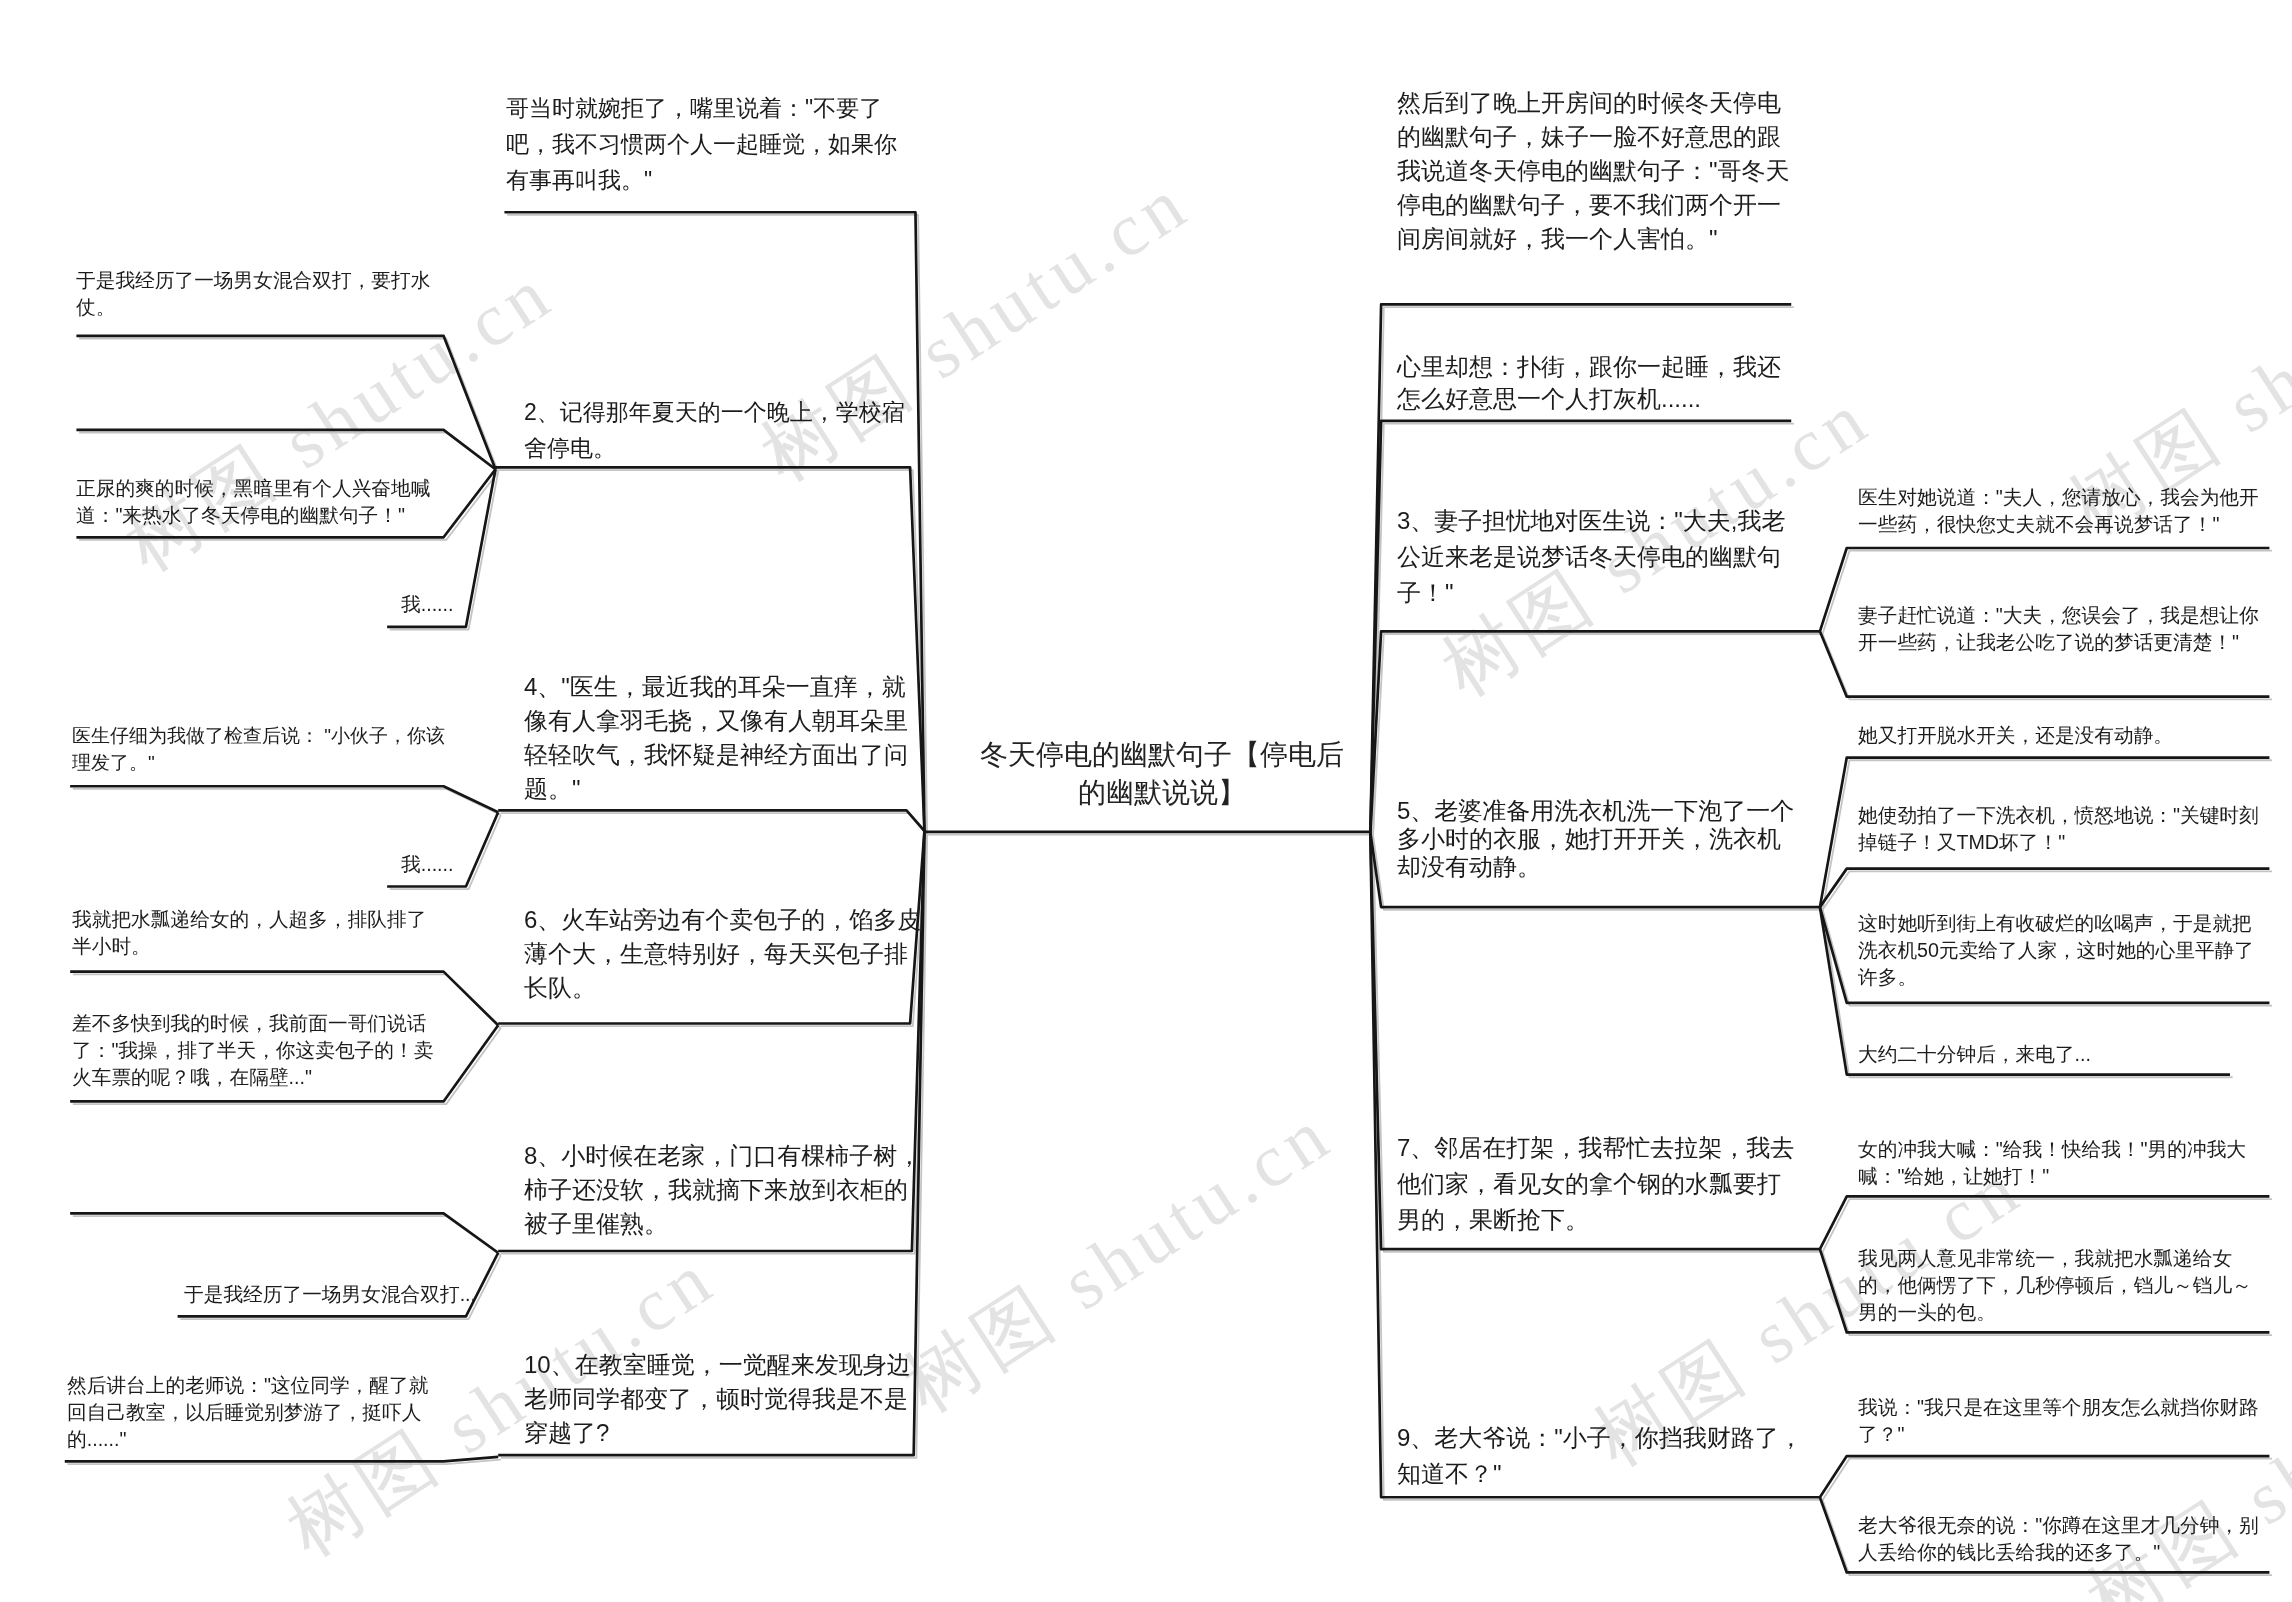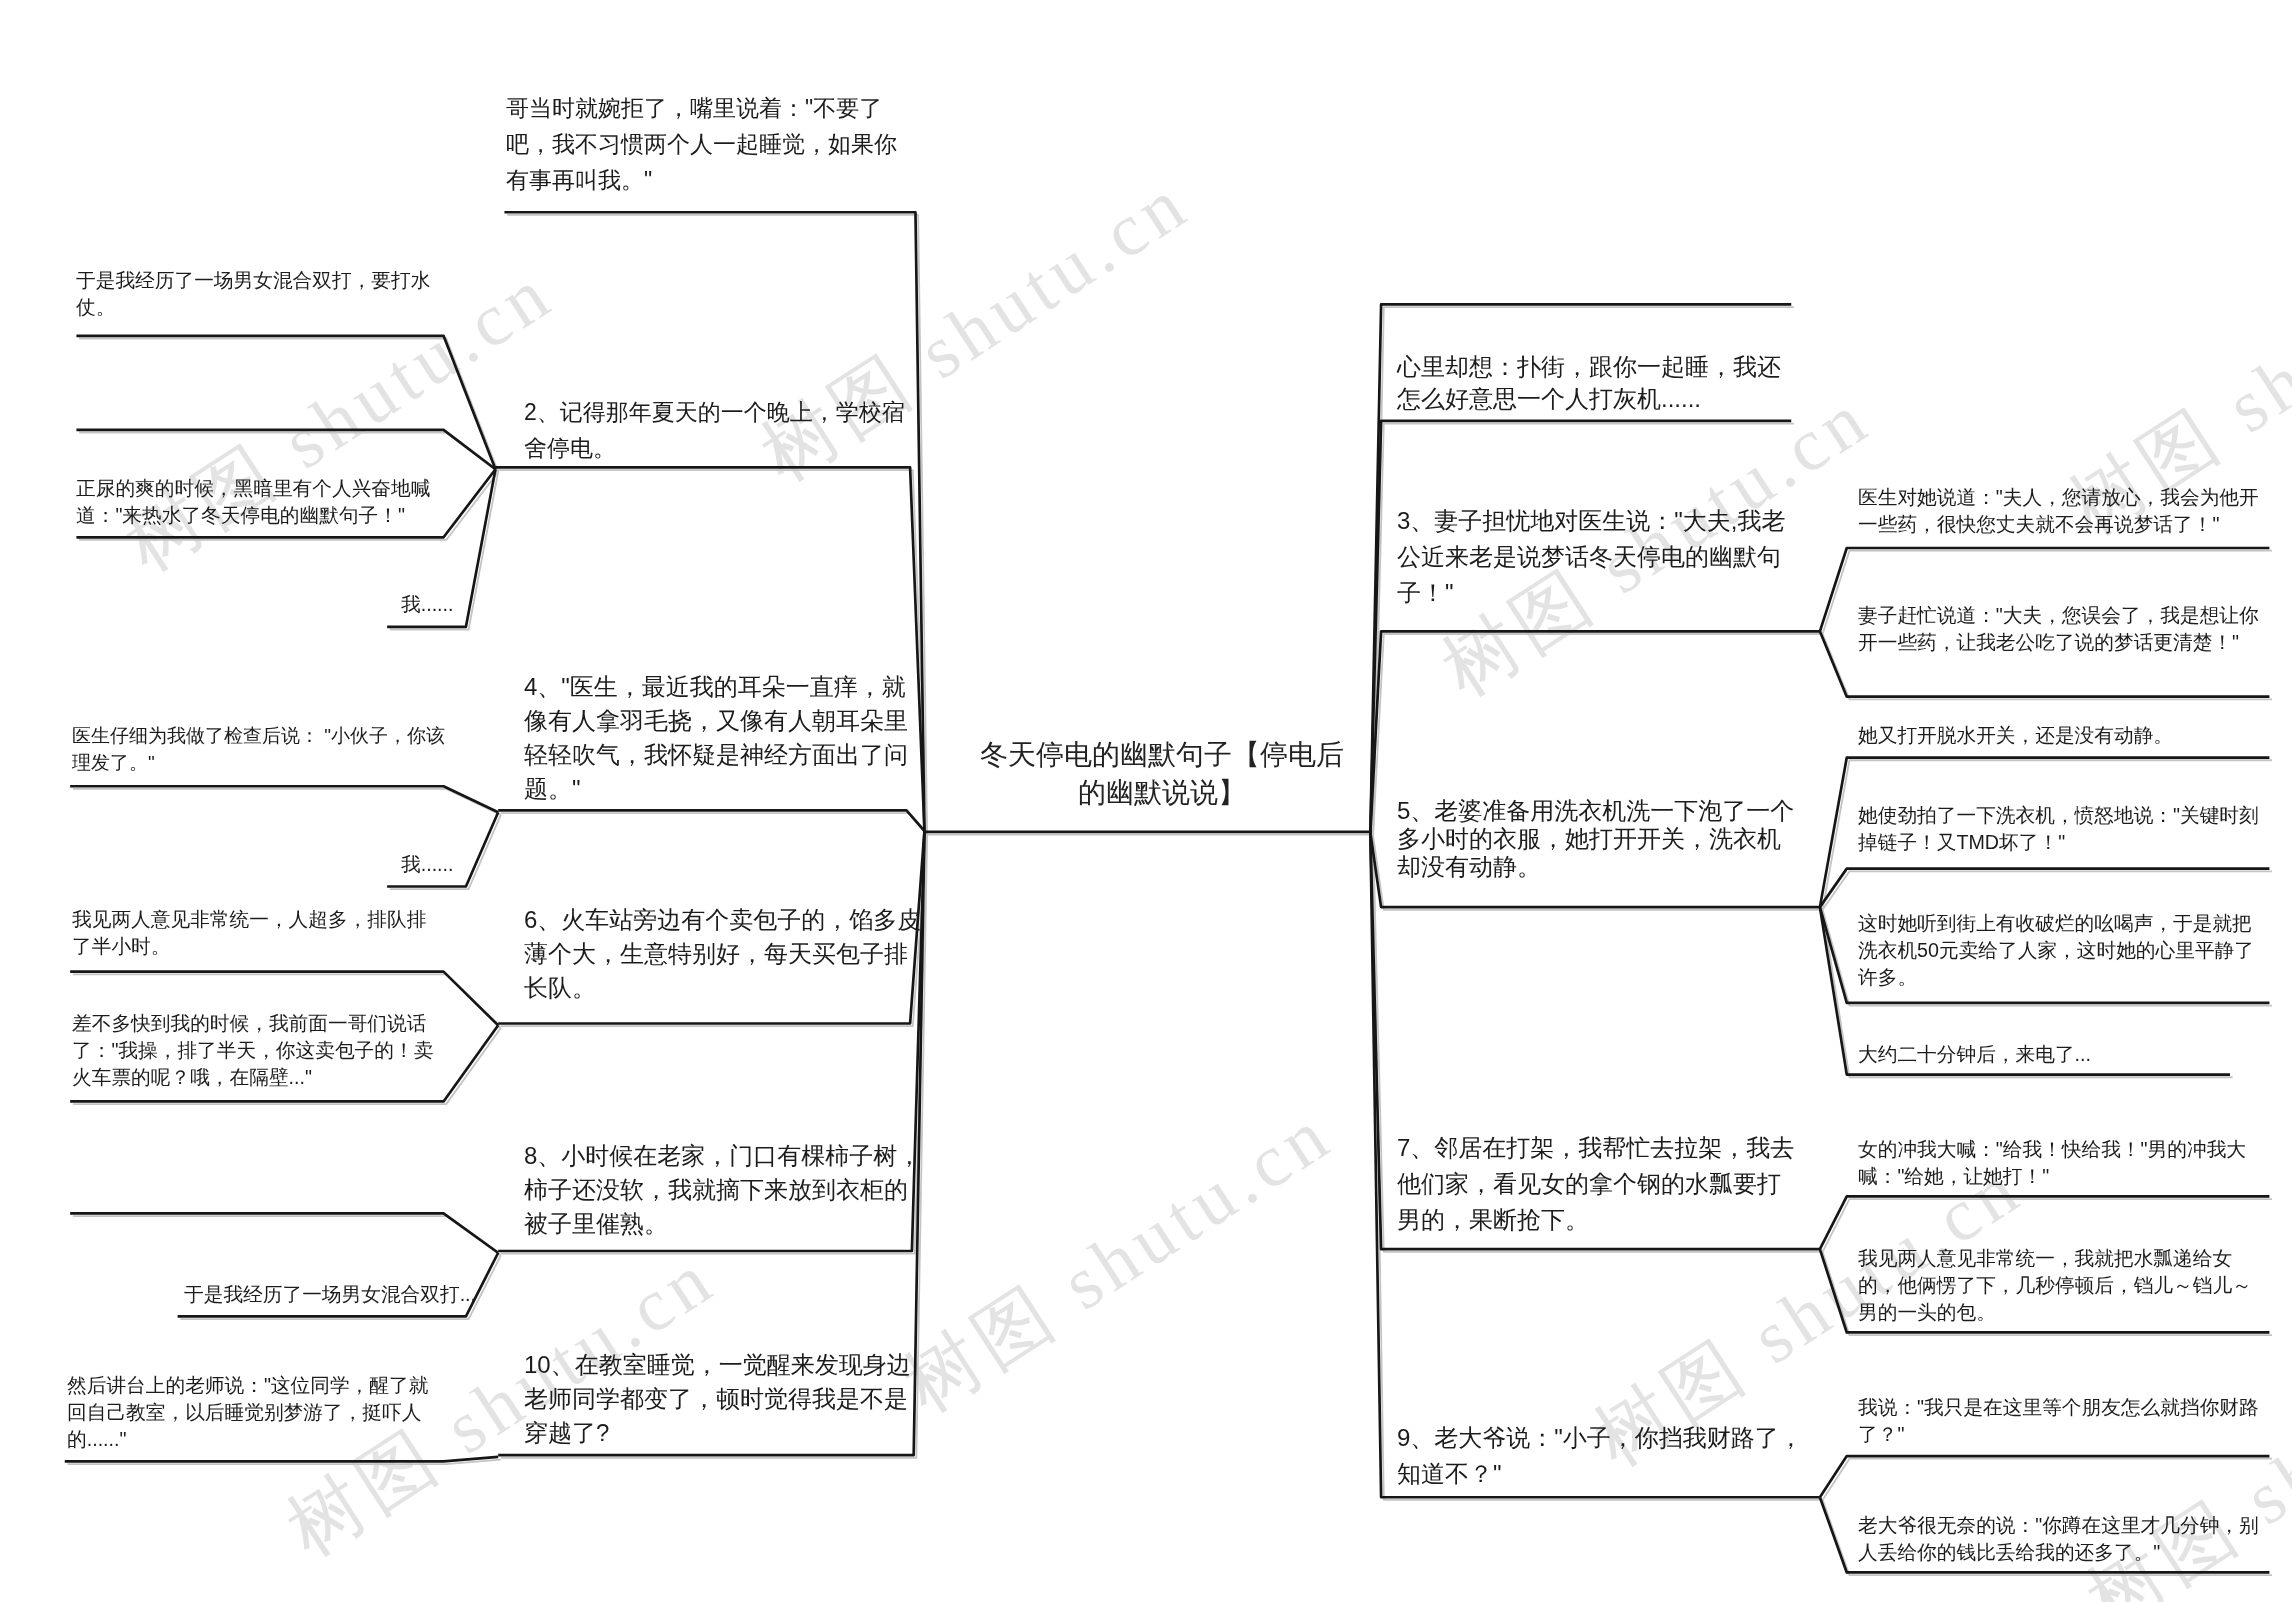--- a/index.html
+++ b/index.html
@@ -84,36 +84,37 @@
         <path d="M2032 1672 L2062 1756 L2534 1756"></path>
       </g>
     </defs>
     <use href="#net" transform="translate(3,3)" stroke="#c4c4c4" stroke-width="2"></use>
     <use href="#net" stroke="#161616" stroke-width="3"></use>
   </svg>
 
   <div class="node root-title" style="left:960px;top:736px;width:376px">冬天停电的幽默句子【停电后的幽默说说】</div>
 
   <div class="node big" style="left:506px;top:90px;width:405px">哥当时就婉拒了，嘴里说着："不要了吧，我不习惯两个人一起睡觉，如果你有事再叫我。"</div>
+  <div class="node main" style="left:1397px;top:86px;width:407px">然后到了晚上开房间的时候冬天停电的幽默句子，妹子一脸不好意思的跟我说道冬天停电的幽默句子："哥冬天停电的幽默句子，要不我们两个开一间房间就好，我一个人害怕。"</div>
   <div class="node main" style="left:1397px;top:351px;width:407px;line-height:32px">心里却想：扑街，跟你一起睡，我还怎么好意思一个人打灰机......</div>
 
   <div class="node big" style="left:524px;top:394px;width:399px">2、记得那年夏天的一个晚上，学校宿舍停电。</div>
   <div class="node main" style="left:524px;top:670px;width:401px">4、"医生，最近我的耳朵一直痒，就像有人拿羽毛挠，又像有人朝耳朵里轻轻吹气，我怀疑是神经方面出了问题。"</div>
   <div class="node main" style="left:524px;top:903px;width:401px">6、火车站旁边有个卖包子的，馅多皮薄个大，生意特别好，每天买包子排长队。</div>
   <div class="node main" style="left:524px;top:1139px;width:401px">8、小时候在老家，门口有棵柿子树，柿子还没软，我就摘下来放到衣柜的被子里催熟。</div>
   <div class="node main" style="left:524px;top:1348px;width:405px">10、在教室睡觉，一觉醒来发现身边老师同学都变了，顿时觉得我是不是穿越了?</div>
 
   <div class="node child" style="left:76px;top:267px;width:365px">于是我经历了一场男女混合双打，要打水仗。</div>
   <div class="node child" style="left:76px;top:475px;width:365px">正尿的爽的时候，黑暗里有个人兴奋地喊道："来热水了冬天停电的幽默句子！"</div>
   <div class="node child" style="left:401px;top:591px;width:81px">我......</div>
 
   <div class="node child" style="left:72px;top:722px;width:385px;font-size:19px">医生仔细为我做了检查后说： "小伙子，你该理发了。"</div>
   <div class="node child" style="left:401px;top:851px;width:81px">我......</div>
 
-  <div class="node child" style="left:72px;top:906px;width:365px">我见两人意见非常统一，人超多，排队排了半小时。</div>
+  <div class="node child" style="left:72px;top:906px;width:365px">我就把水瓢递给女的，人超多，排队排了半小时。</div>
   <div class="node child" style="left:72px;top:1010px;width:365px">差不多快到我的时候，我前面一哥们说话了："我操，排了半天，你这卖包子的！卖火车票的呢？哦，在隔壁..."</div>
 
   <div class="node child" style="left:184px;top:1281px;width:296px">于是我经历了一场男女混合双打...</div>
 
   <div class="node child" style="left:67px;top:1372px;width:365px">然后讲台上的老师说："这位同学，醒了就回自己教室，以后睡觉别梦游了，挺吓人的......"</div>
 
   <div class="node main" style="left:1397px;top:503px;width:407px;line-height:36px">3、妻子担忧地对医生说："大夫,我老公近来老是说梦话冬天停电的幽默句子！"</div>
   <div class="node main" style="left:1397px;top:797px;width:407px;line-height:28px">5、老婆准备用洗衣机洗一下泡了一个多小时的衣服，她打开开关，洗衣机却没有动静。</div>
   <div class="node main" style="left:1397px;top:1130px;width:407px;line-height:36px">7、邻居在打架，我帮忙去拉架，我去他们家，看见女的拿个钢的水瓢要打男的，果断抢下。</div>
   <div class="node main" style="left:1397px;top:1420px;width:407px;line-height:36px">9、老大爷说："小子，你挡我财路了，知道不？"</div>

